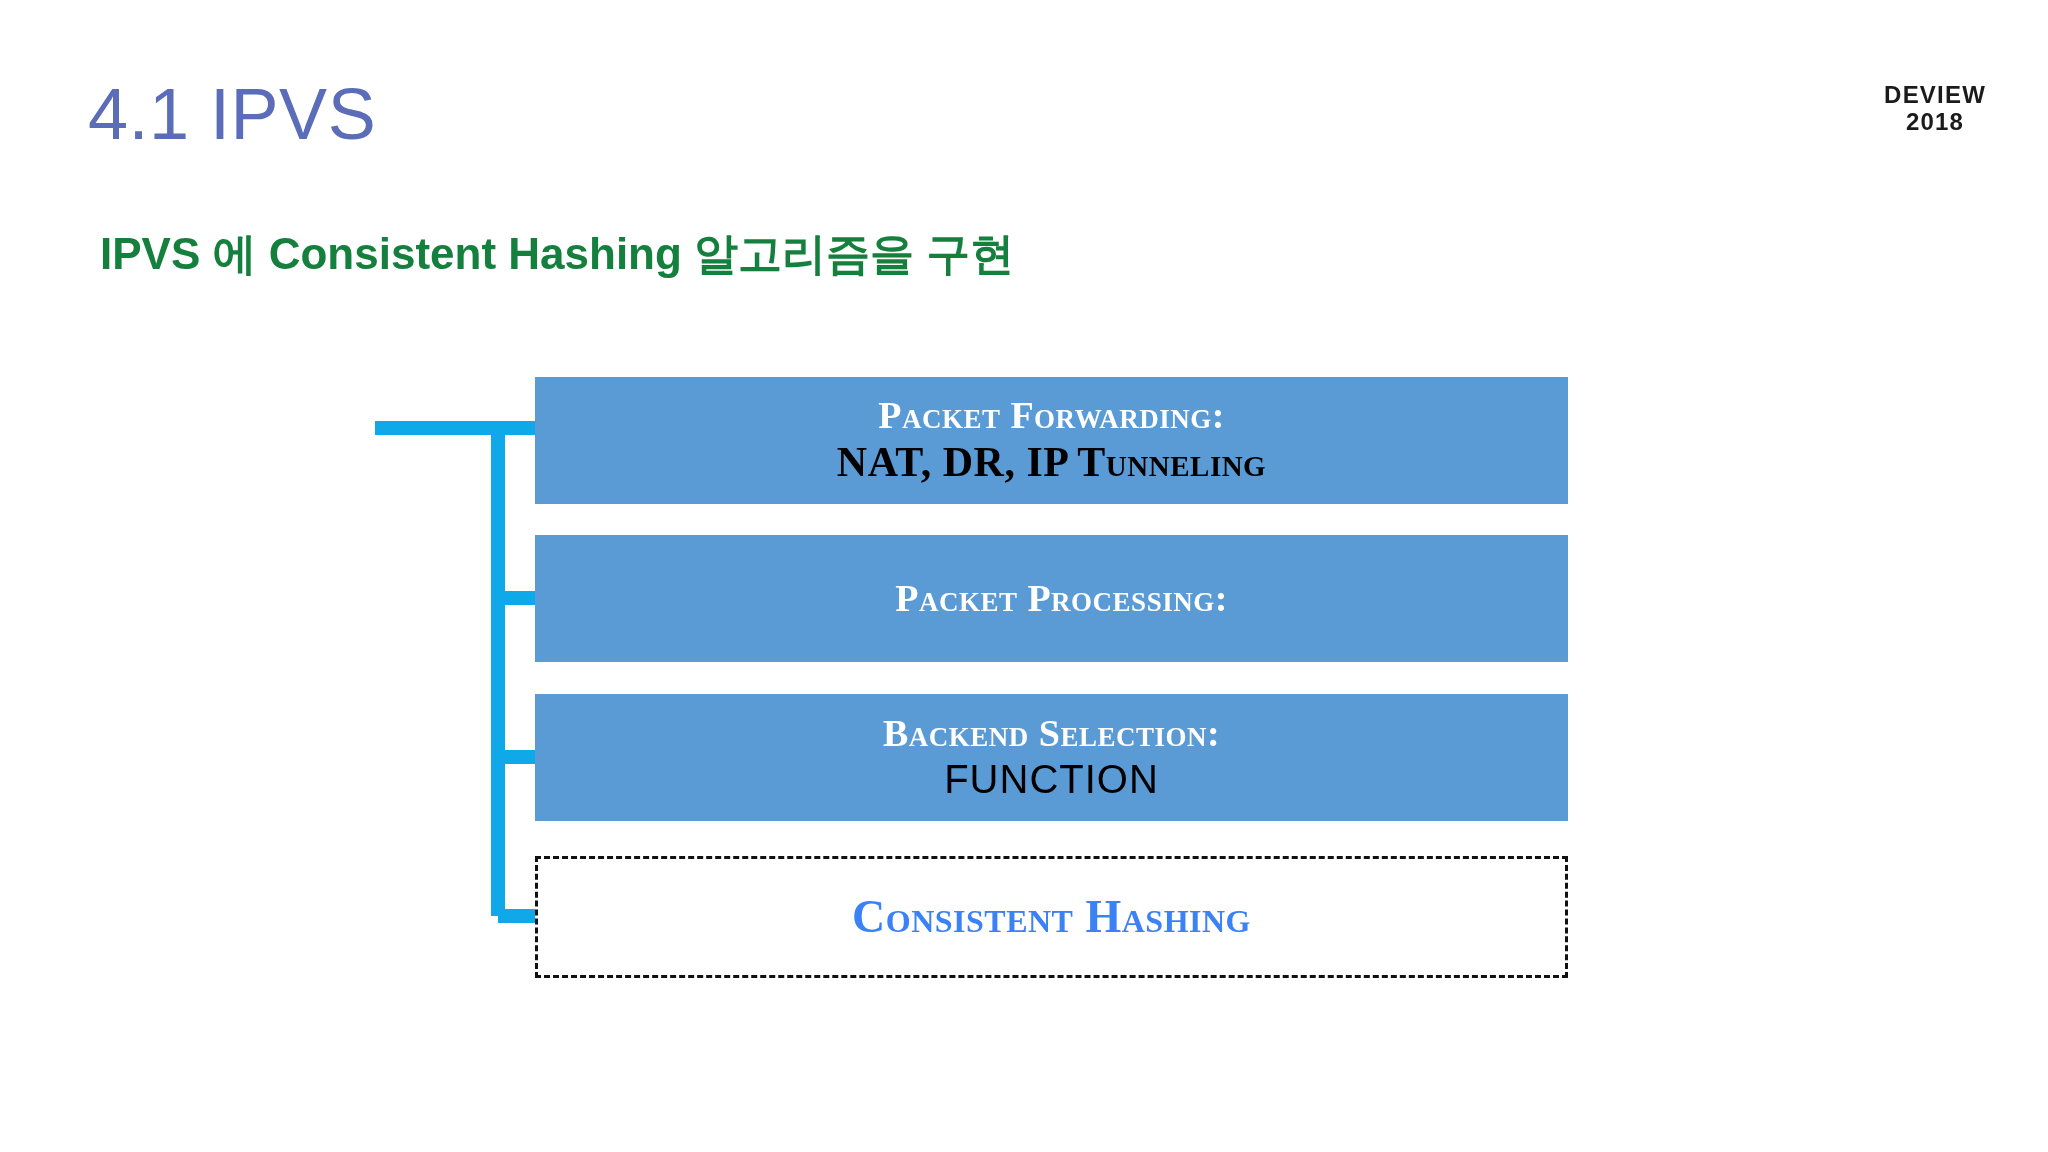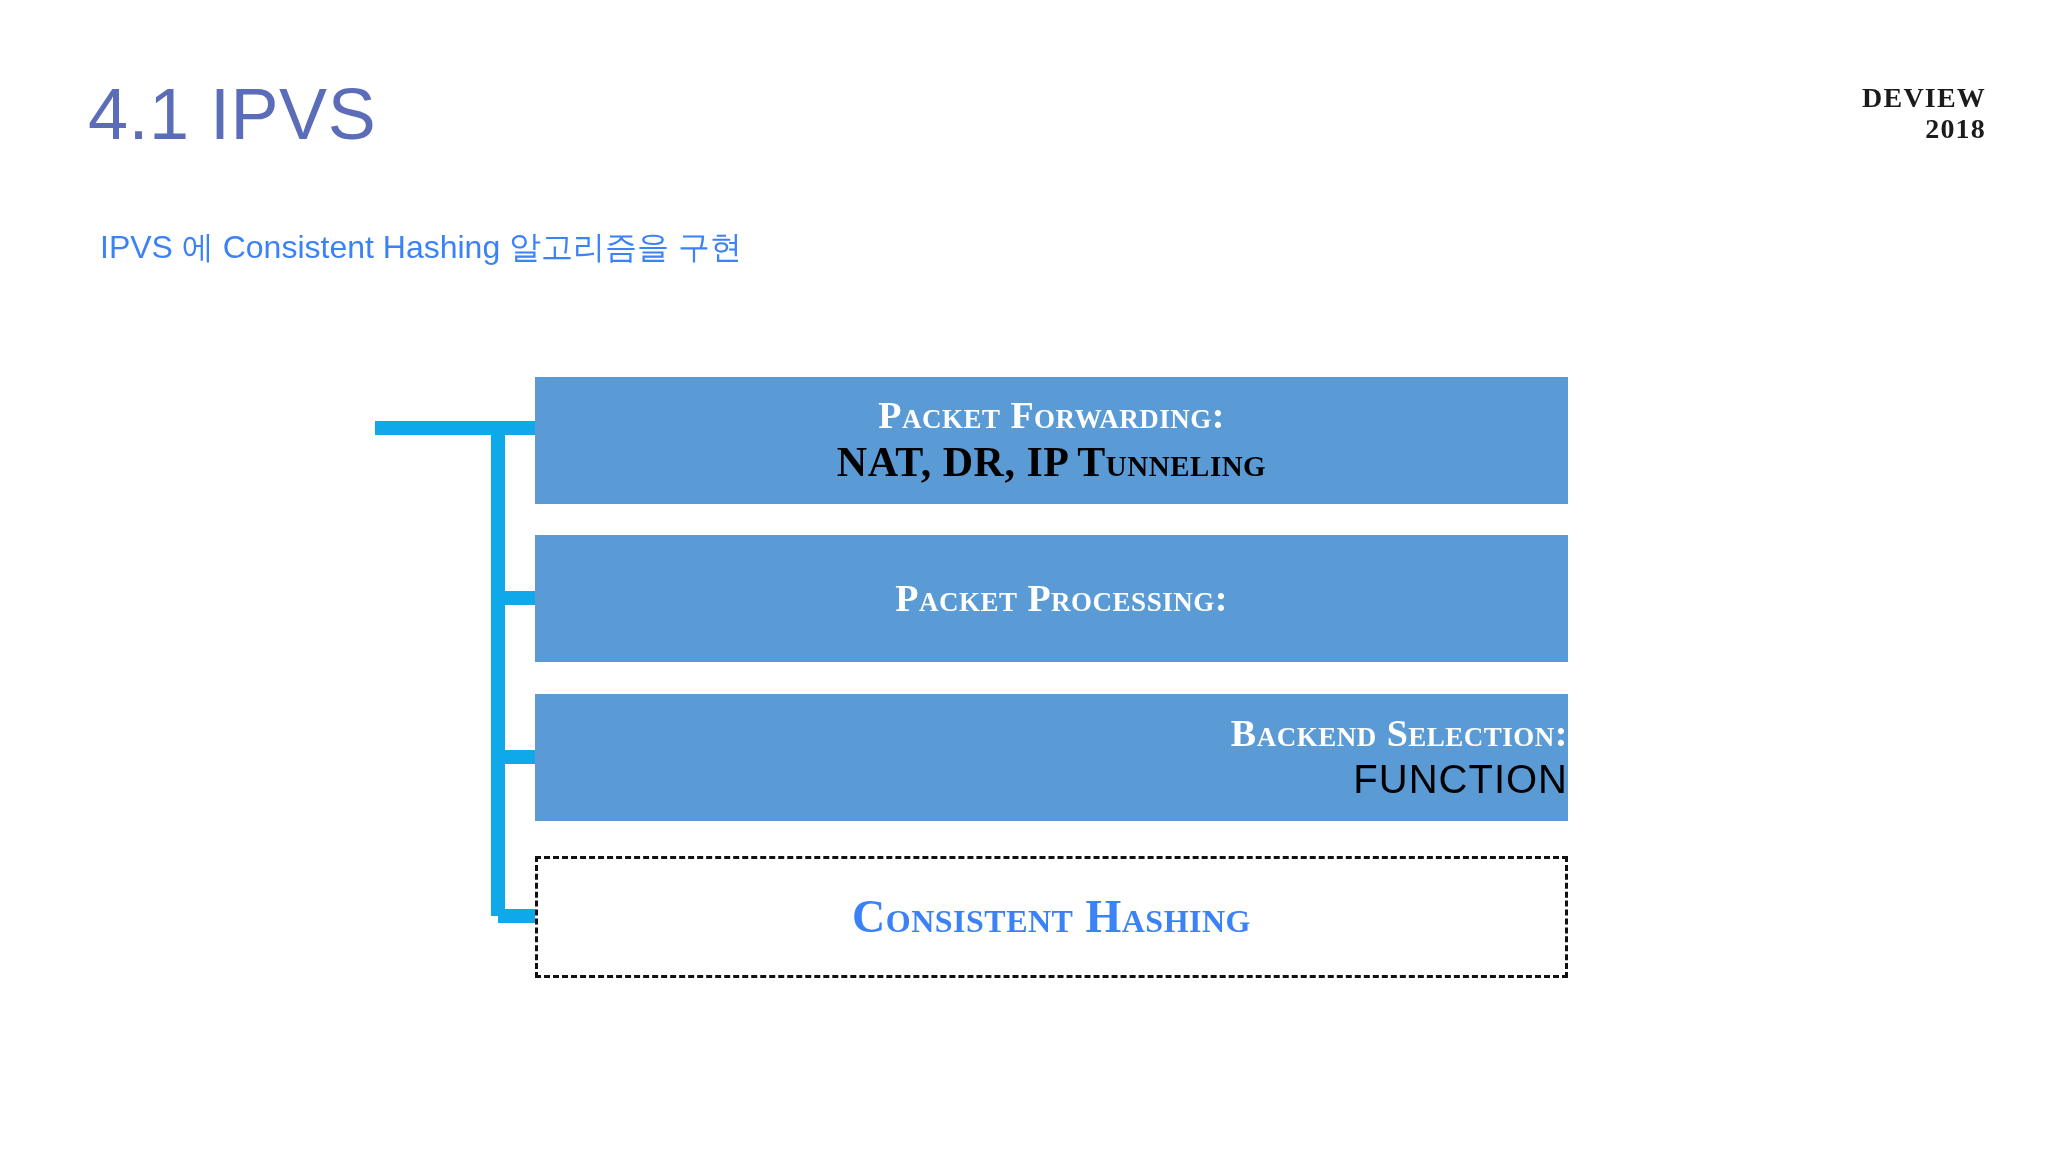--- a/index.html
+++ b/index.html
@@ -31,39 +31,39 @@
     letter-spacing: 0.5px;
     color: #5b6cb8;
     white-space: nowrap;
     line-height: 1;
   }
 
   .deview-logo {
     position: absolute;
     right: 62px;
     top: 82px;
-    text-align: right;
-    font-family: Liberation Serif, serif;
+    text-align: center;
+    font-family: Liberation Sans, sans-serif;
     font-weight: 700;
-    font-size: 28px;
+    font-size: 24px;
     letter-spacing: 1.2px;
     line-height: 1.12;
     color: #1b1b1b;
   }
   .deview-logo .deview-line1 { display: block; }
   .deview-logo .deview-line2 { display: block; }
 
   .slide-subtitle {
     position: absolute;
     left: 100px;
     top: 228px;
     font-family: "Liberation Sans", sans-serif;
-    font-size: 32px;
-    font-weight: 400;
-    color: #3b82f6;
+    font-size: 44px;
+    font-weight: 700;
+    color: #15803d;
     white-space: nowrap;
     line-height: 1.2;
   }
 
   
   .diagram {
     position: absolute;
     left: 0;
     top: 0;
     width: 1800px;
@@ -131,21 +131,21 @@
 
   .node-line.highlight {
     color: #3b82f6;
     font-size: 46px;
     font-weight: 700;
   }
 
   
   #box-0 { top: 377px; }
   #box-1 { top: 535px; padding-left: 20px; }
-  #box-2 { top: 694px; align-items: flex-end; }
+  #box-2 { top: 694px; }
   #box-3 { top: 856px; }
 </style>
 </head>
 <body>
 
 <div class="slide">
 
   <div class="slide-title">4.1 IPVS</div>
 
   <div class="deview-logo">

